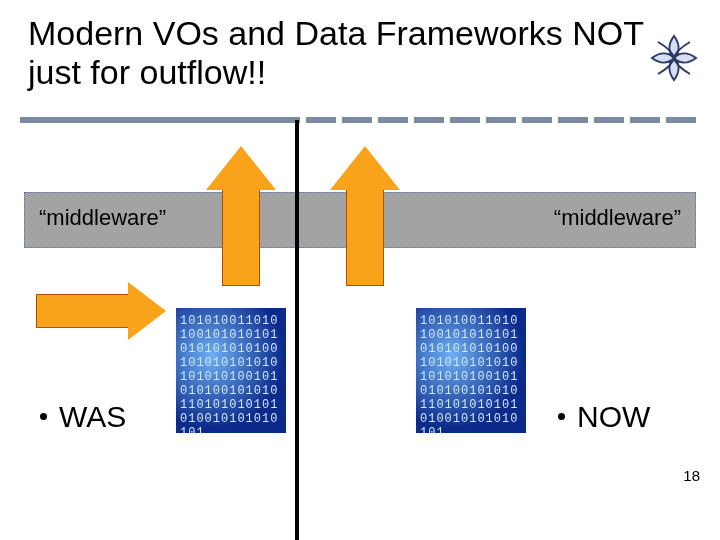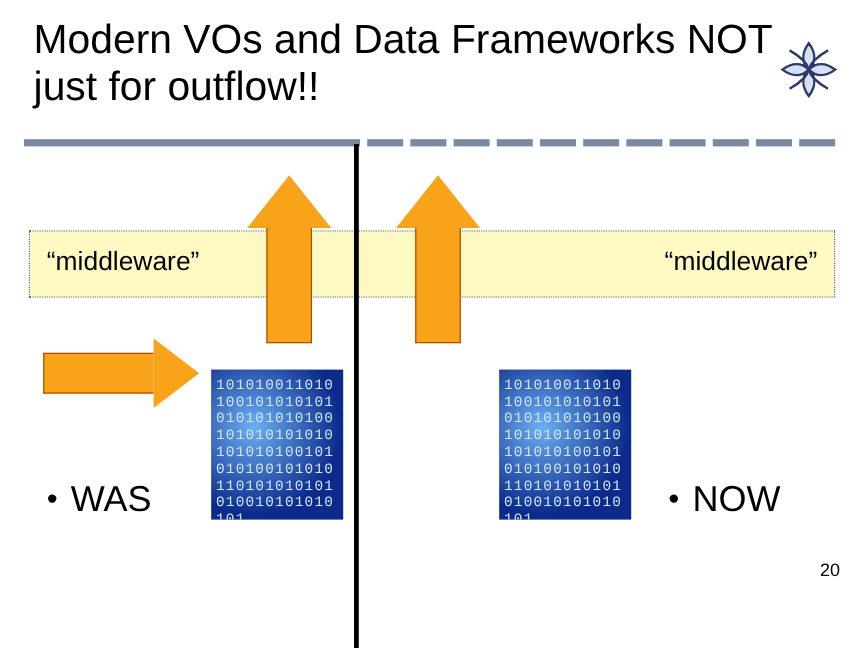--- a/index.html
+++ b/index.html
@@ -14,21 +14,21 @@
 
   
   .rule { position: absolute; top: 109px; left: 20px; width: 680px; height: 0; }
   .rule .seg { display: inline-block; height: 6px; margin-right: 6px; background: #7a8aa0; }
   .rule .seg.long { width: 280px; }
   .rule .seg.s { width: 30px; }
   .rule-wrap { white-space: nowrap; }
 
   
   .mw-band { position: absolute; top: 192px; left: 24px; width: 672px; height: 56px;
-             background: #fef9c3; border: 1px dotted #5b6fb0; }
+             background: #a3a3a3; border: 1px dotted #5b6fb0; }
   .mw-left, .mw-right { position: absolute; top: 12px; font-size: 22px; color: #000; }
   .mw-left { left: 14px; }
   .mw-right { right: 14px; }
 
   
   .vdiv { position: absolute; top: 120px; left: 295px; width: 4px; height: 420px; background: #000; }
 
   
   .up-arrow { position: absolute; width: 70px; height: 140px; }
   .up-arrow .head { width: 0; height: 0; border-left: 35px solid transparent; border-right: 35px solid transparent; border-bottom: 44px solid #f9a31a; }
@@ -131,16 +131,16 @@
     <div class="bits">101010011010100101010101010101010100101010101010101010100101010100101010110101010101010010101010101</div>
   </div>
 
   <div class="bullet bl-was">
     <span class="dot"></span><span>WAS</span>
   </div>
   <div class="bullet bl-now">
     <span class="dot"></span><span>NOW</span>
   </div>
 
-  <div class="pagenum">20</div>
+  <div class="pagenum">18</div>
 
 
 </div>
 
 </body></html>

